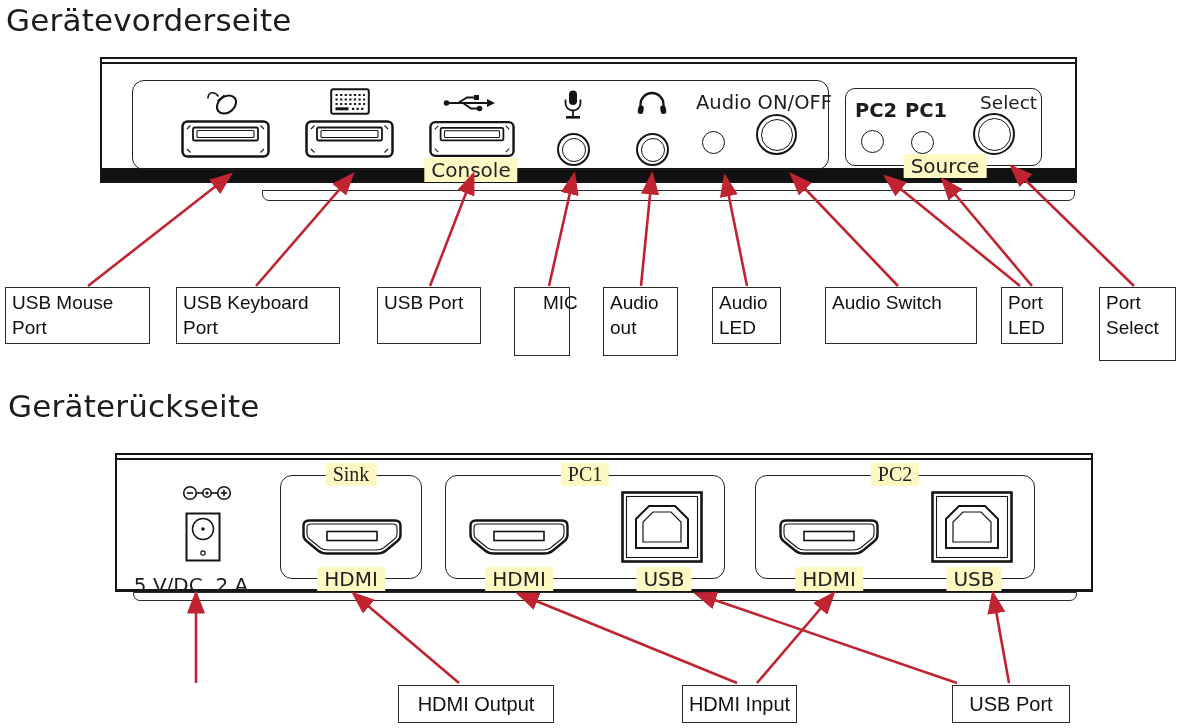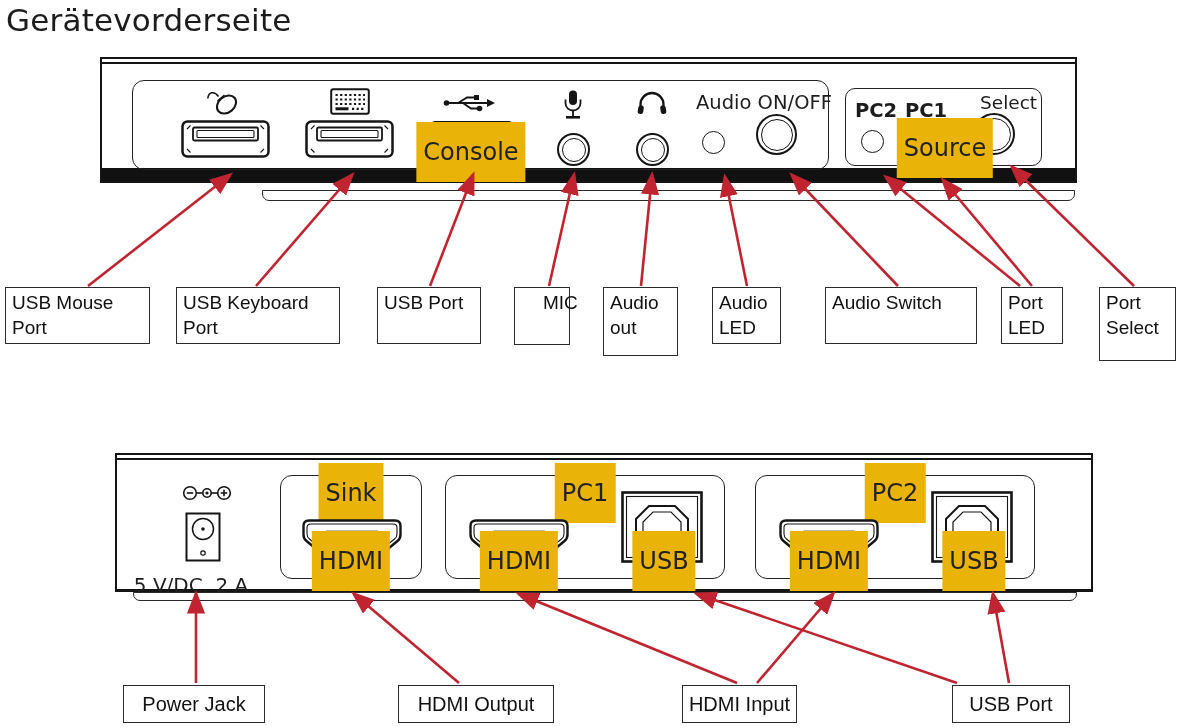--- a/index.html
+++ b/index.html
@@ -13,23 +13,23 @@
 
   
   .chassis{position:absolute;border:2px solid #151515;background:#fff;box-sizing:border-box;}
   .chassis .topline{position:absolute;left:0;right:0;top:3px;height:1.5px;background:#151515;}
   .band{position:absolute;left:0;right:0;bottom:0;height:13px;background:#111;}
   .base-strip{position:absolute;border:1.5px solid #2a2a2a;border-top-width:1px;
               border-radius:0 0 7px 7px;background:#fff;box-sizing:border-box;}
 
   
   .group{position:absolute;border:1.5px solid #222;border-radius:12px;box-sizing:border-box;}
-  .on-border{position:absolute;background:#eab308;padding:16px 7px;font-size:24px;white-space:nowrap;
+  .on-border{position:absolute;background:#fef9c3;padding:0 7px;font-size:20px;white-space:nowrap;
              transform:translateX(-50%);color:#222;}
-  .on-border.top{top:-13px;}
+  .on-border.top{top:-13px;font-family:Liberation Serif, serif;}
   .on-border.bottom{bottom:-13px;}
 
   .panel-text{position:absolute;font-size:19.5px;color:#1d1d1d;white-space:nowrap;}
   .bold-ish{font-weight:600;}
 
   
   .jack{position:absolute;width:33px;height:33px;border:2.5px solid #151515;border-radius:50%;
         box-sizing:border-box;background:#fff;}
   .jack .inner{position:absolute;inset:2.5px;border:1.8px solid #151515;border-radius:50%;}
   .led{position:absolute;width:23px;height:23px;border:1.6px solid #151515;border-radius:50%;
@@ -160,27 +160,28 @@
         </span>
       <span class="on-border bottom" style="left:99px;">Source</span>
     </div>
   </div>
 
   <div class="base-strip" style="left:262px;top:190px;width:813px;height:11px;"></div>
 
   <div class="callout" style="left:5px;top:287px;width:145px;height:57px;">USB Mouse Port</div>
   <div class="callout" style="left:176px;top:287px;width:164px;height:57px;">USB Keyboard Port</div>
   <div class="callout" style="left:377px;top:287px;width:104px;height:57px;">USB Port</div>
-  <div class="callout" style="left:514px;top:287px;width:56px;height:58px;padding-left:28px;">MIC</div>
+  <div class="callout" style="left:514px;top:287px;width:56px;height:69px;padding-left:28px;">MIC</div>
   <div class="callout" style="left:603px;top:287px;width:75px;height:69px;">Audio out</div>
   <div class="callout" style="left:825px;top:287px;width:152px;height:57px;">Audio Switch</div>
   <div class="callout" style="left:712px;top:287px;width:69px;height:57px;">Audio LED</div>
   <div class="callout" style="left:1001px;top:287px;width:62px;height:57px;">Port LED</div>
   <div class="callout" style="left:1099px;top:287px;width:77px;height:74px;">Port Select</div>
 
+  <div class="sec-title" style="left:8px;top:388px;">Geräterückseite</div>
 
   <div class="chassis" style="left:115px;top:453px;width:978px;height:139px;border-bottom-width:3px;">
     <div class="topline"></div>
 
     <span class="abs" style="left:65px;top:29px;">
       <svg width="50" height="18" viewBox="0 0 50 18">
         <g stroke="#151515" stroke-width="1.6" fill="none">
           <circle cx="8" cy="9" r="6.3"></circle>
             <line x1="4.8" y1="9" x2="11.2" y2="9"></line>
           <line x1="14.3" y1="9" x2="20.5" y2="9"></line>
@@ -259,21 +260,20 @@
           <path d="M32 21 H50 L60 31 V51 H22 V31 Z" fill="none" stroke="#151515" stroke-width="1.2"></path>
         </svg>
       </span>
       <span class="on-border bottom" style="left:73px;">HDMI</span>
       <span class="on-border bottom" style="left:218px;">USB</span>
     </div>
   </div>
 
   <div class="base-strip" style="left:133px;top:592px;width:944px;height:9px;"></div>
 
-  <div class="callout back" style="left:123px;top:685px;width:142px;height:38px;">Power Jack</div>
   <div class="callout back" style="left:398px;top:685px;width:156px;height:38px;">HDMI Output</div>
   <div class="callout back" style="left:682px;top:685px;width:115px;height:38px;">HDMI Input</div>
   <div class="callout back" style="left:952px;top:685px;width:118px;height:38px;">USB Port</div>
 
   <svg id="arrow-layer" width="1184" height="728">
       <defs>
         <marker id="ah" markerWidth="9" markerHeight="7" refX="7.5" refY="3.5" orient="auto">
           <path d="M0 0 L9 3.5 L0 7 Z" fill="#bf2430"></path>
         </marker>
       </defs>

